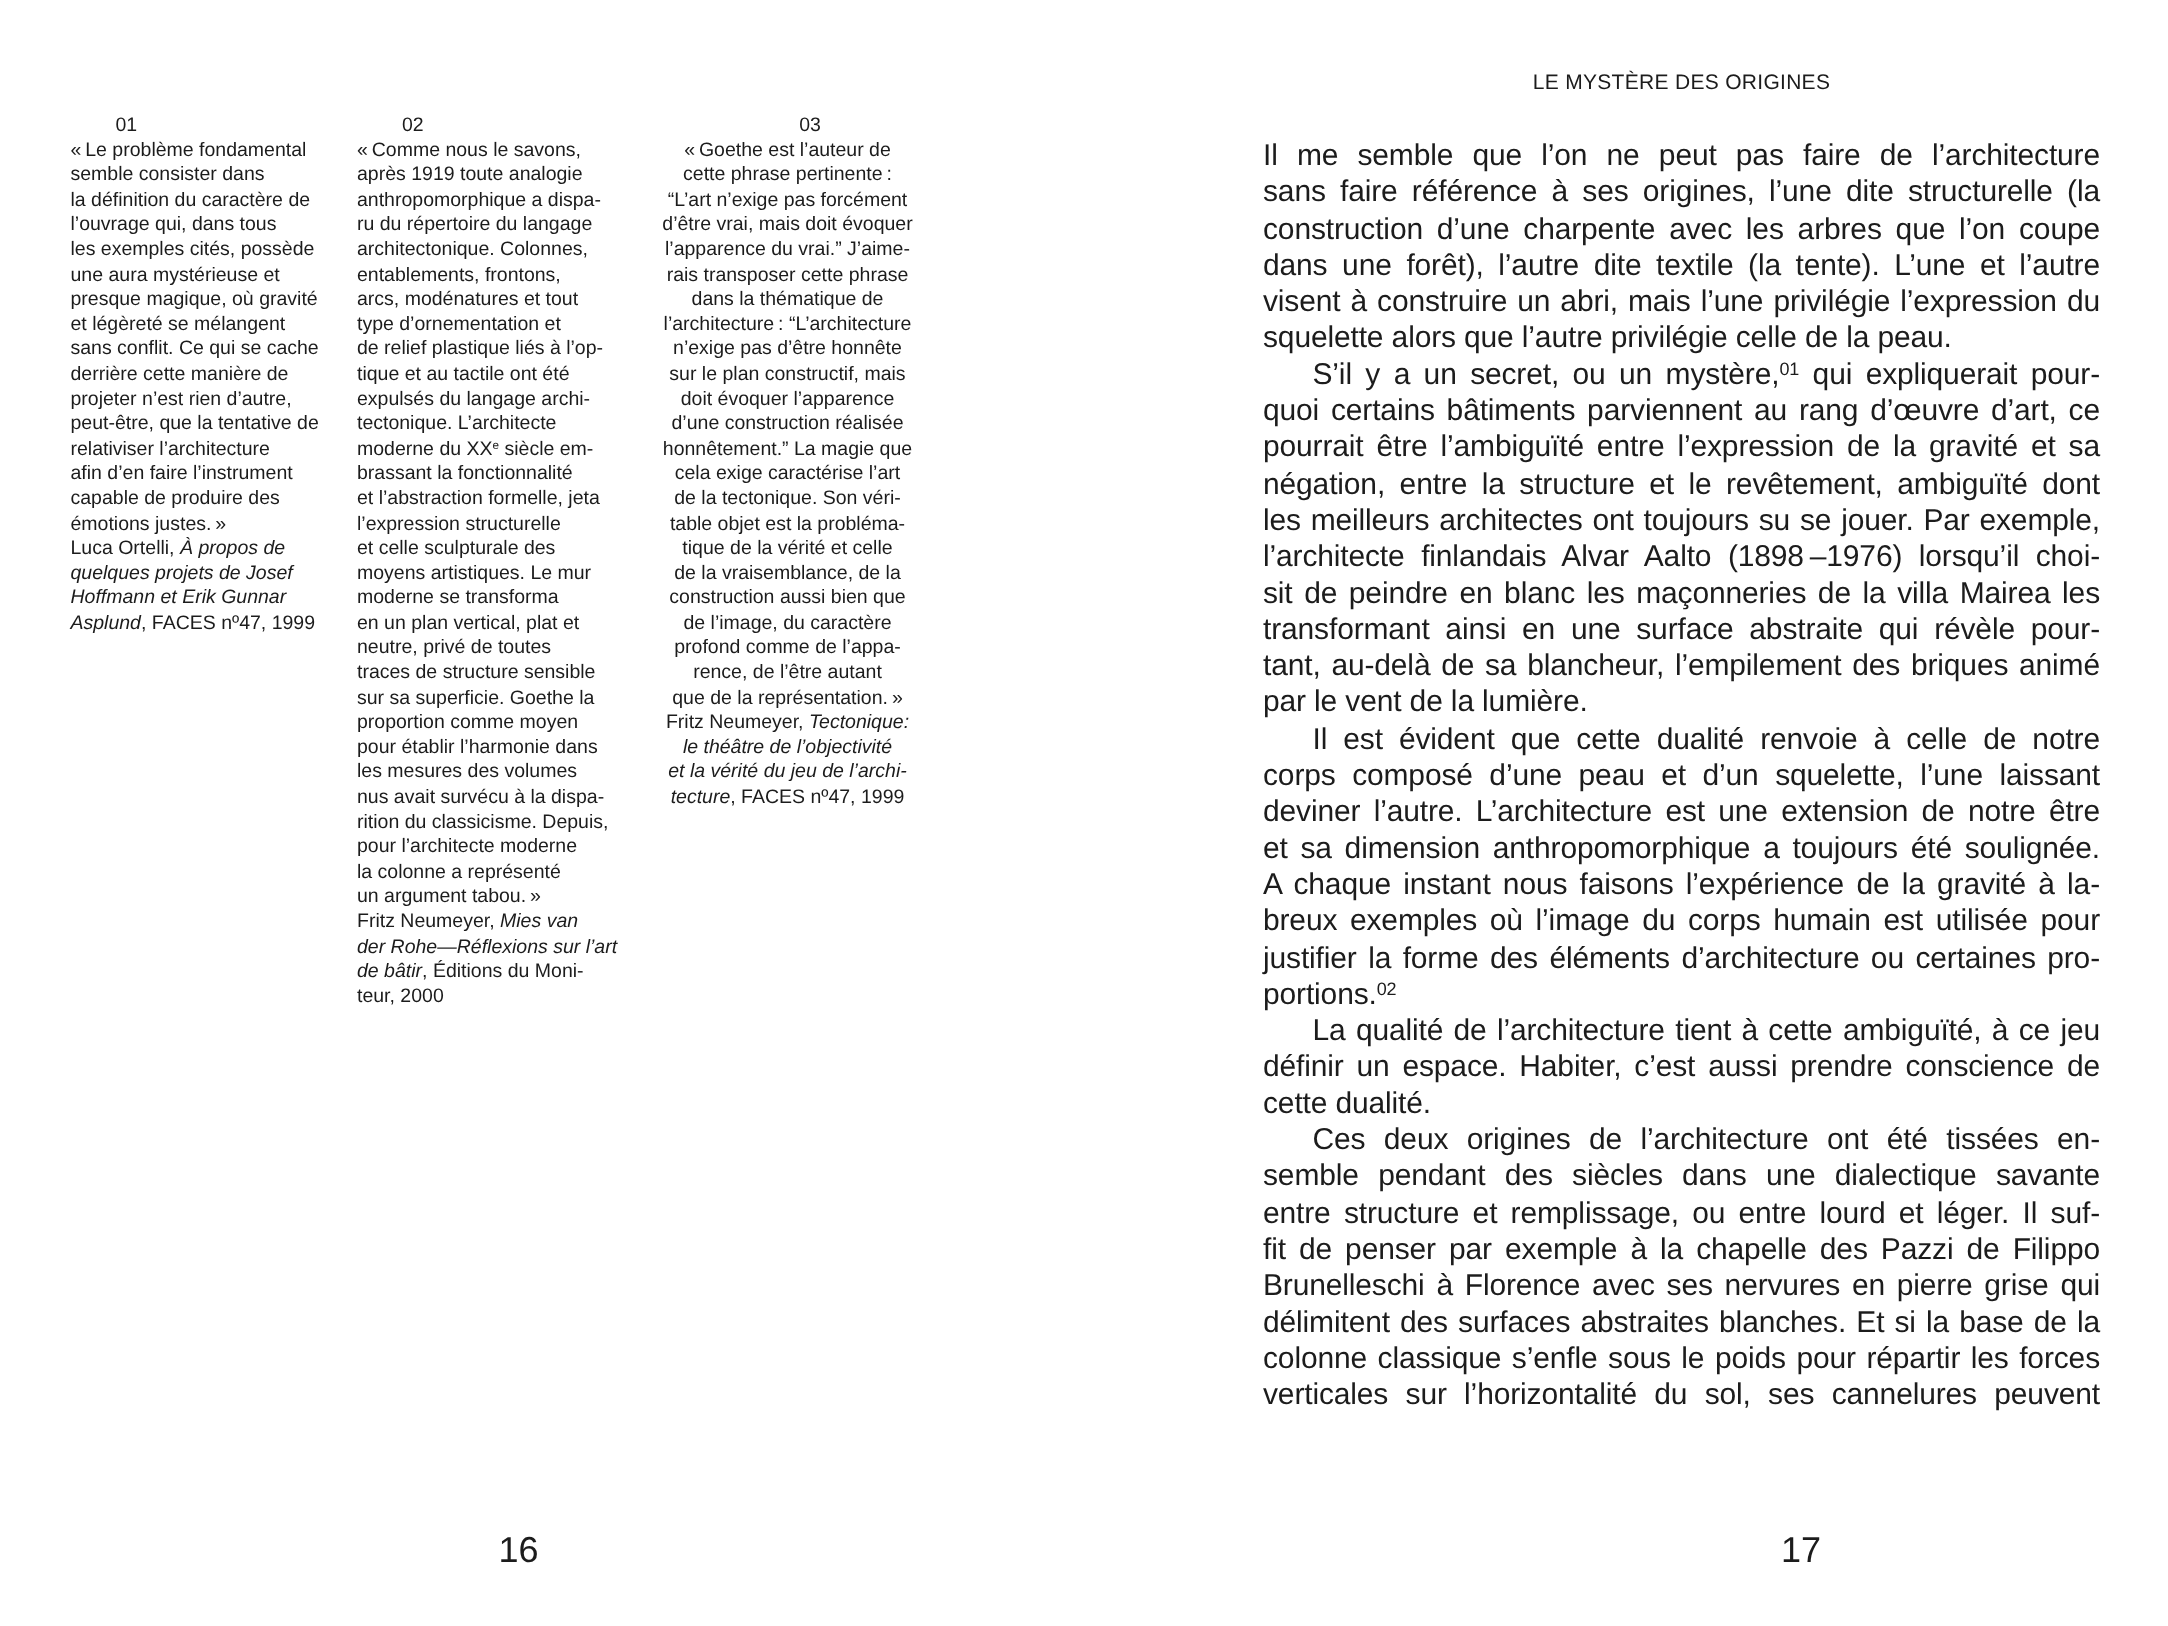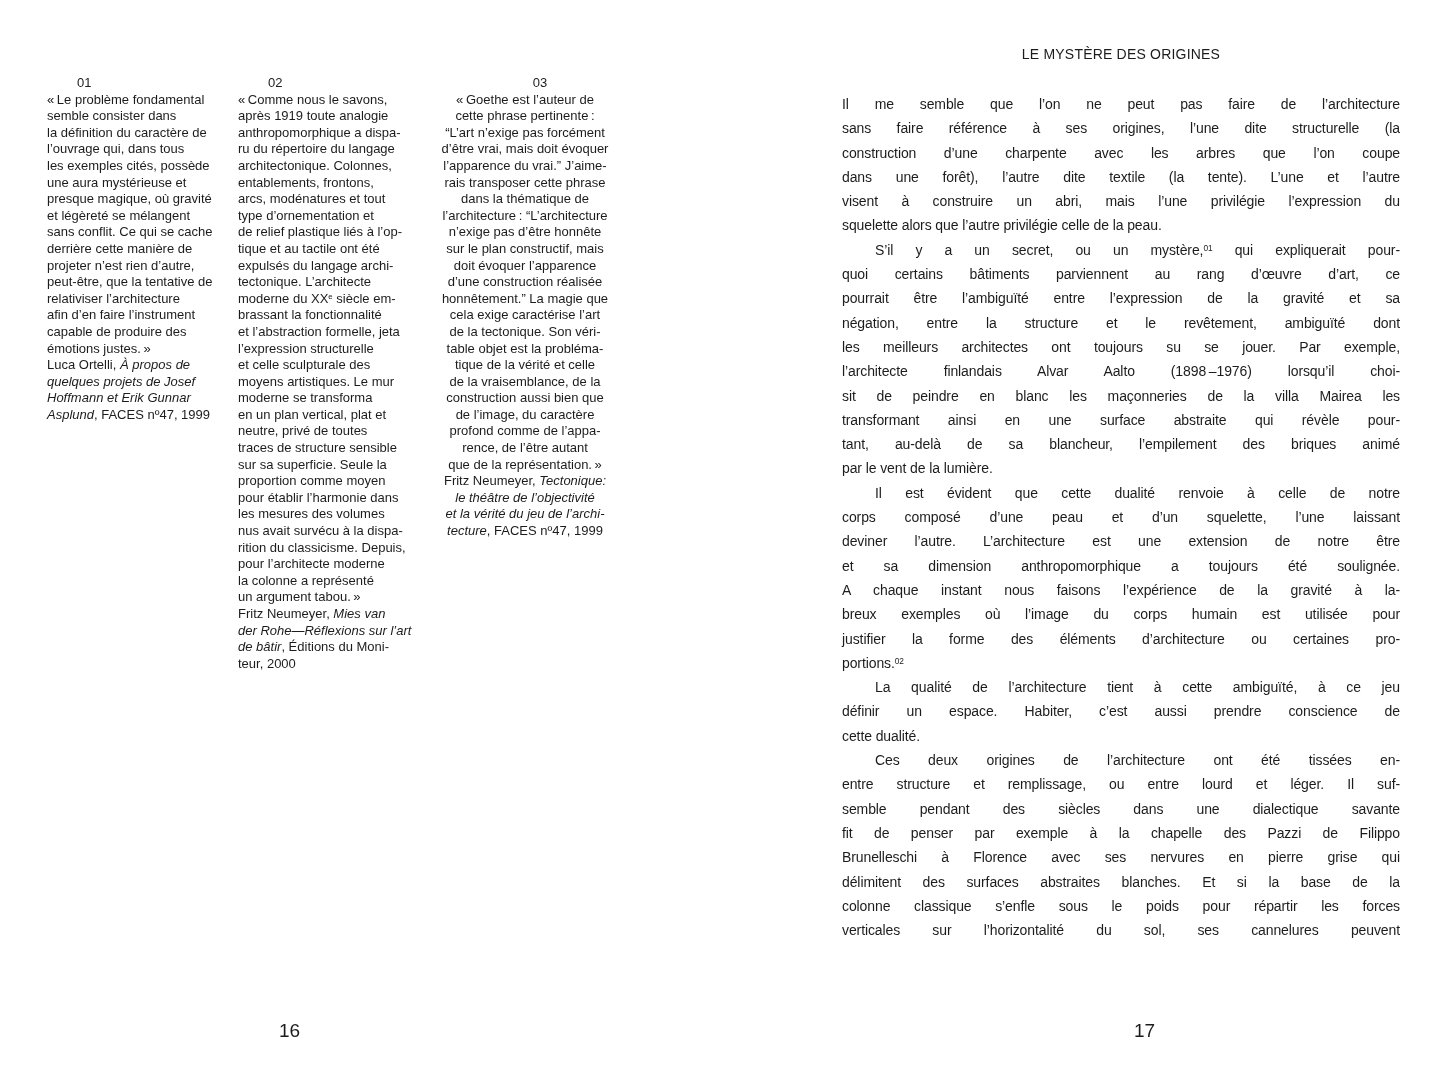--- a/index.html
+++ b/index.html
@@ -35,41 +35,41 @@
   }
   .title {
     text-align: center;
     font-size: 14px;
     font-weight: 400;
     line-height: 24px;
     margin: 0 0 26px 0;
     letter-spacing: 0.2px;
   }
   .bline {
-    font-size: 14px;
+    font-size: 20px;
     line-height: 24.3px;
     letter-spacing: -0.1px;
     text-align: justify;
     text-align-last: justify;
   }
   .bline.end { text-align-last: left; }
   .bline.ind { padding-left: 33px; }
   sup {
     font-size: 60%;
     line-height: 0;
     position: relative;
     top: -0.5em;
     vertical-align: baseline;
   }
   
   .pagenum {
     position: absolute;
     top: 1020px;
-    font-size: 19px;
-    text-align: left;
+    font-size: 24px;
+    text-align: right;
     width: 80px;
   }
   #pn-left  { left: 279px; }
   #pn-right { left: 1134px; }
 </style>
 </head>
 <body>
 
 <div class="spread">
 
@@ -116,21 +116,21 @@
         <div class="fnline">moderne du XX<sup>e</sup> siècle em-</div>
         <div class="fnline">brassant la fonctionnalité</div>
         <div class="fnline">et l’abstraction formelle, jeta</div>
         <div class="fnline">l’expression structurelle</div>
         <div class="fnline">et celle sculpturale des</div>
         <div class="fnline">moyens artistiques. Le mur</div>
         <div class="fnline">moderne se transforma</div>
         <div class="fnline">en un plan vertical, plat et</div>
         <div class="fnline">neutre, privé de toutes</div>
         <div class="fnline">traces de structure sensible</div>
-        <div class="fnline">sur sa superficie. Seule la</div>
+        <div class="fnline">sur sa superficie. Goethe la</div>
         <div class="fnline">proportion comme moyen</div>
         <div class="fnline">pour établir l’harmonie dans</div>
         <div class="fnline">les mesures des volumes</div>
         <div class="fnline">nus avait survécu à la dispa-</div>
         <div class="fnline">rition du classicisme. Depuis,</div>
         <div class="fnline">pour l’architecte moderne</div>
         <div class="fnline">la colonne a représenté</div>
         <div class="fnline">un argument tabou. »</div>
         <div class="fnline">Fritz Neumeyer, <i>Mies van</i></div>
         <div class="fnline"><i>der Rohe—Réflexions sur l’art</i></div>
@@ -195,22 +195,22 @@
         <div class="bline">deviner l’autre. L’architecture est une extension de notre être</div>
         <div class="bline">et sa dimension anthropomorphique a toujours été soulignée.</div>
         <div class="bline">A chaque instant nous faisons l’expérience de la gravité à la-</div>
         <div class="bline">breux exemples où l’image du corps humain est utilisée pour</div>
         <div class="bline">justifier la forme des éléments d’architecture ou certaines pro-</div>
         <div class="bline end">portions.<sup>02</sup></div>
         <div class="bline ind">La qualité de l’architecture tient à cette ambiguïté, à ce jeu</div>
         <div class="bline">définir un espace. Habiter, c’est aussi prendre conscience de</div>
         <div class="bline end">cette dualité.</div>
         <div class="bline ind">Ces deux origines de l’architecture ont été tissées en-</div>
+        <div class="bline">semble pendant des siècles dans une dialectique savante</div>
         <div class="bline">entre structure et remplissage, ou entre lourd et léger. Il suf-</div>
-        <div class="bline">semble pendant des siècles dans une dialectique savante</div>
         <div class="bline">fit de penser par exemple à la chapelle des Pazzi de Filippo</div>
         <div class="bline">Brunelleschi à Florence avec ses nervures en pierre grise qui</div>
         <div class="bline">délimitent des surfaces abstraites blanches. Et si la base de la</div>
         <div class="bline">colonne classique s’enfle sous le poids pour répartir les forces</div>
         <div class="bline">verticales sur l’horizontalité du sol, ses cannelures peuvent</div>
       </div>
   </div>
 
   <div class="pagenum" id="pn-left">16</div>
   <div class="pagenum" id="pn-right">17</div>

